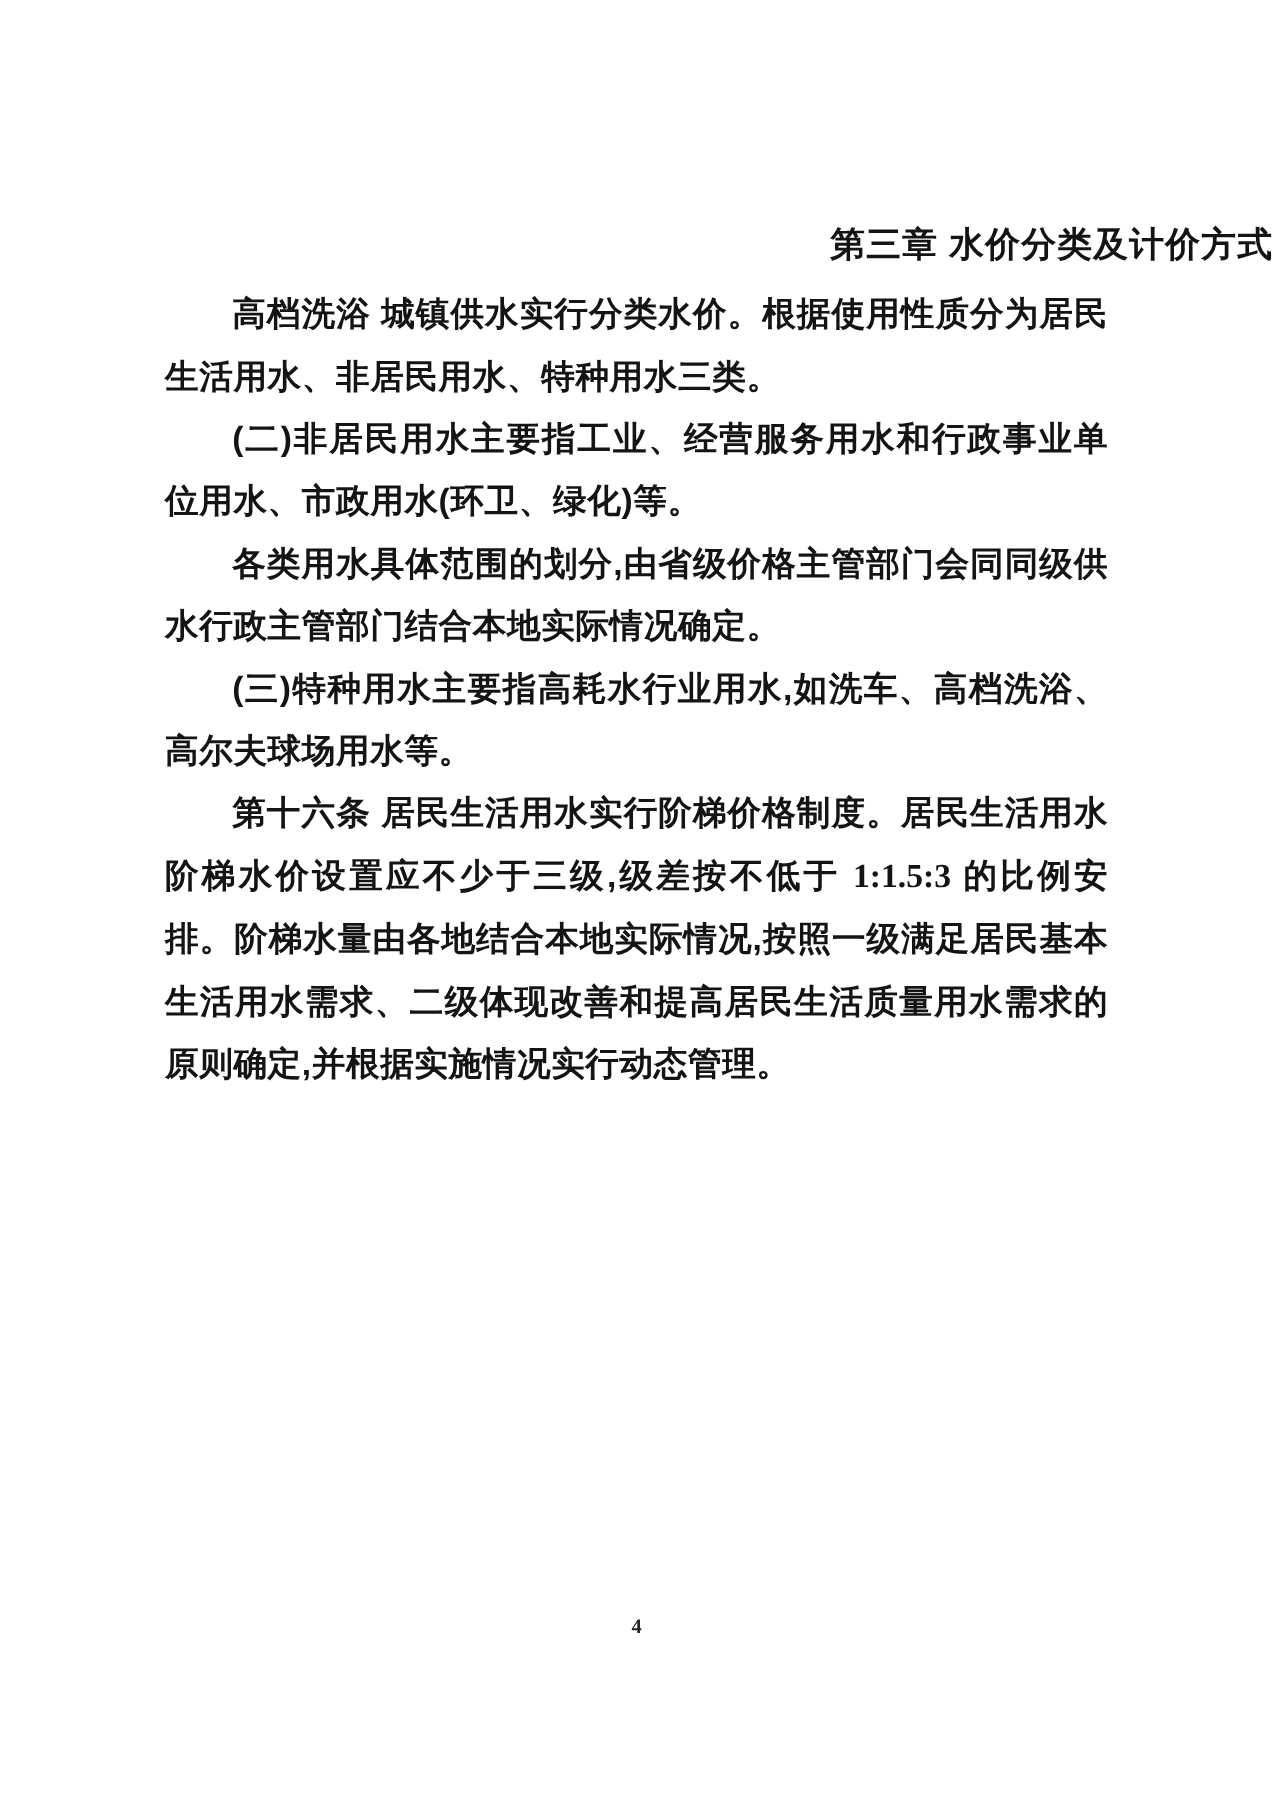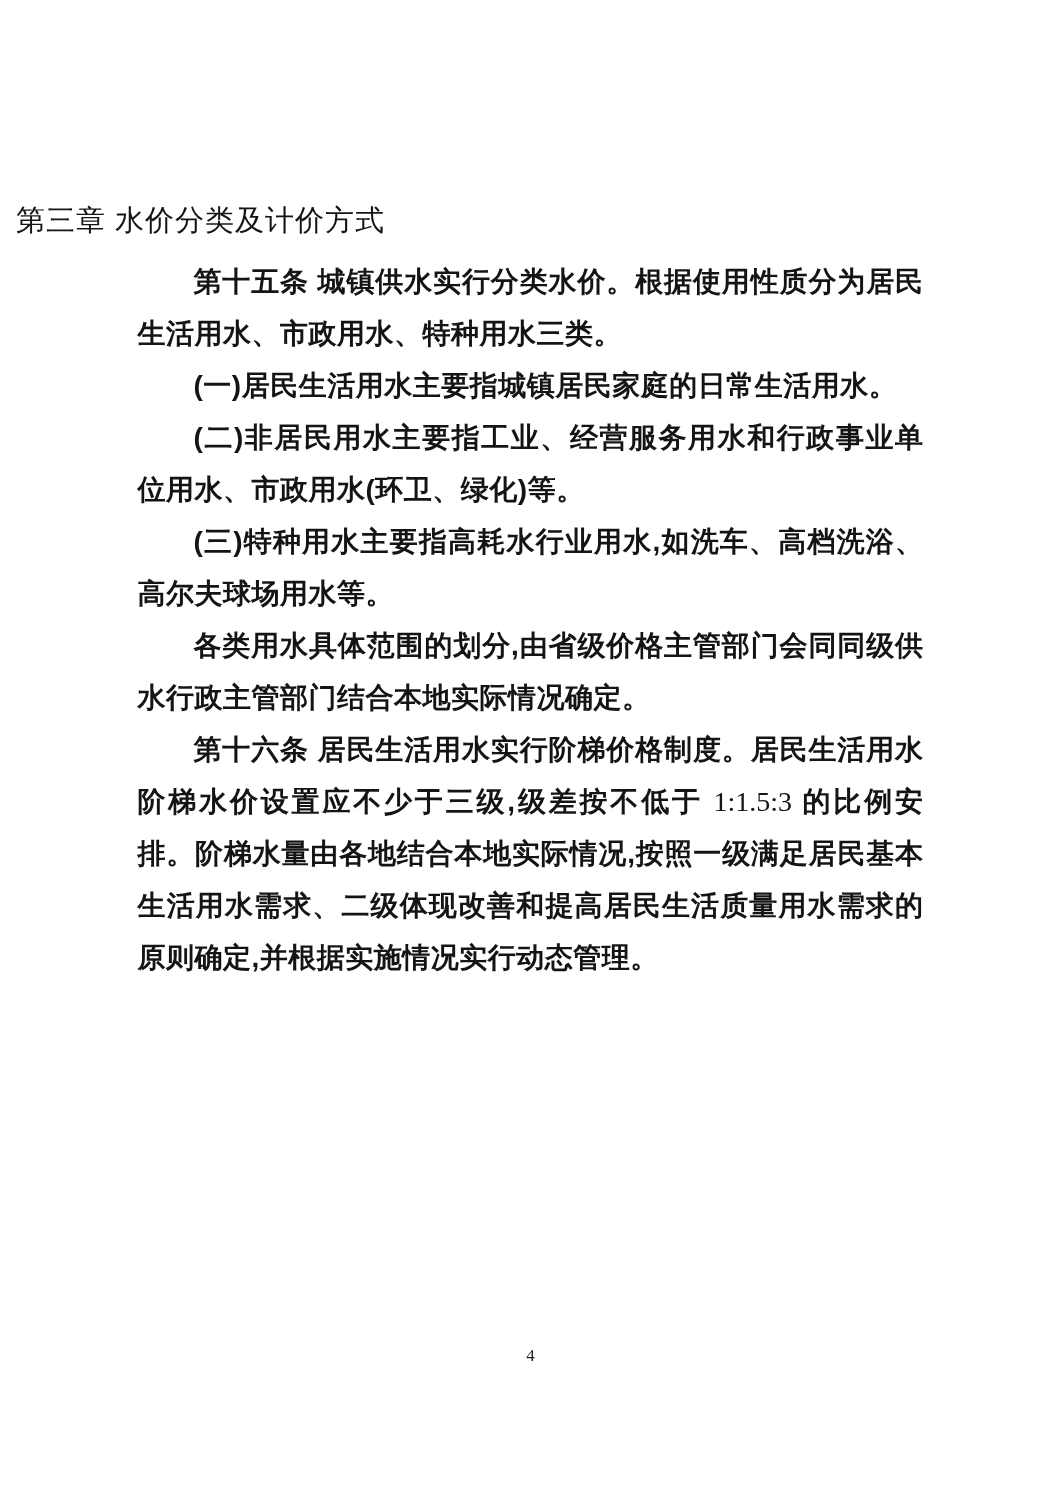--- a/index.html
+++ b/index.html
@@ -17,45 +17,45 @@
   .page {
     position: absolute;
     left: 0;
     top: 0;
     width: 1061px;
     height: 1500px;
     background: #ffffff;
     overflow: hidden;
   }
   .doc-title {
-    margin: 16px;
+    margin: 0;
     padding-top: 184px;
-    text-align: left;
+    text-align: right;
     font-size: 29px;
-    font-weight: normal;
+    font-weight: bold;
     line-height: 40px;
     letter-spacing: 1px;
   }
   .doc-body {
     width: 786px;
     margin: 12px auto 0 auto;
   }
   .doc-body p {
     margin: 0;
     font-size: 28px;
     font-weight: 600;
     line-height: 52px;
     text-align: justify;
     text-justify: inter-character;
     text-indent: 2em;
     letter-spacing: 0.5px;
   }
   .latin {
     font-family: "Liberation Serif", serif;
-    font-weight: normal;
+    font-weight: bold;
     letter-spacing: 0;
   }
   .page-footer {
     position: absolute;
     left: 0;
     top: 1344px;
     width: 100%;
     text-align: center;
   }
   .page-number {
@@ -64,24 +64,23 @@
     color: #222222;
   }
 </style>
 </head>
 <body>
 
 <div class="page">
   <h1 class="doc-title">第三章 水价分类及计价方式</h1>
 
   <div class="doc-body">
-      <p>第十五条 城镇供水实行分类水价。根据使用性质分为居民生活用水、市政用水、特种用水三类。</p>
-      <p>(一)居民生活用水主要指城镇居民家庭的日常生活用水。</p>
+      <p>高档洗浴 城镇供水实行分类水价。根据使用性质分为居民生活用水、非居民用水、特种用水三类。</p>
       <p>(二)非居民用水主要指工业、经营服务用水和行政事业单位用水、市政用水(环卫、绿化)等。</p>
+      <p>各类用水具体范围的划分,由省级价格主管部门会同同级供水行政主管部门结合本地实际情况确定。</p>
       <p>(三)特种用水主要指高耗水行业用水,如洗车、高档洗浴、高尔夫球场用水等。</p>
-      <p>各类用水具体范围的划分,由省级价格主管部门会同同级供水行政主管部门结合本地实际情况确定。</p>
       <p>第十六条 居民生活用水实行阶梯价格制度。居民生活用水阶梯水价设置应不少于三级,级差按不低于 <span class="latin">1:1.5:3</span> 的比例安排。阶梯水量由各地结合本地实际情况,按照一级满足居民基本生活用水需求、二级体现改善和提高居民生活质量用水需求的原则确定,并根据实施情况实行动态管理。</p>
     </div>
 
   <div class="page-footer">
     <span class="page-number latin">4</span>
   </div>
 </div>
 
 </body></html>

